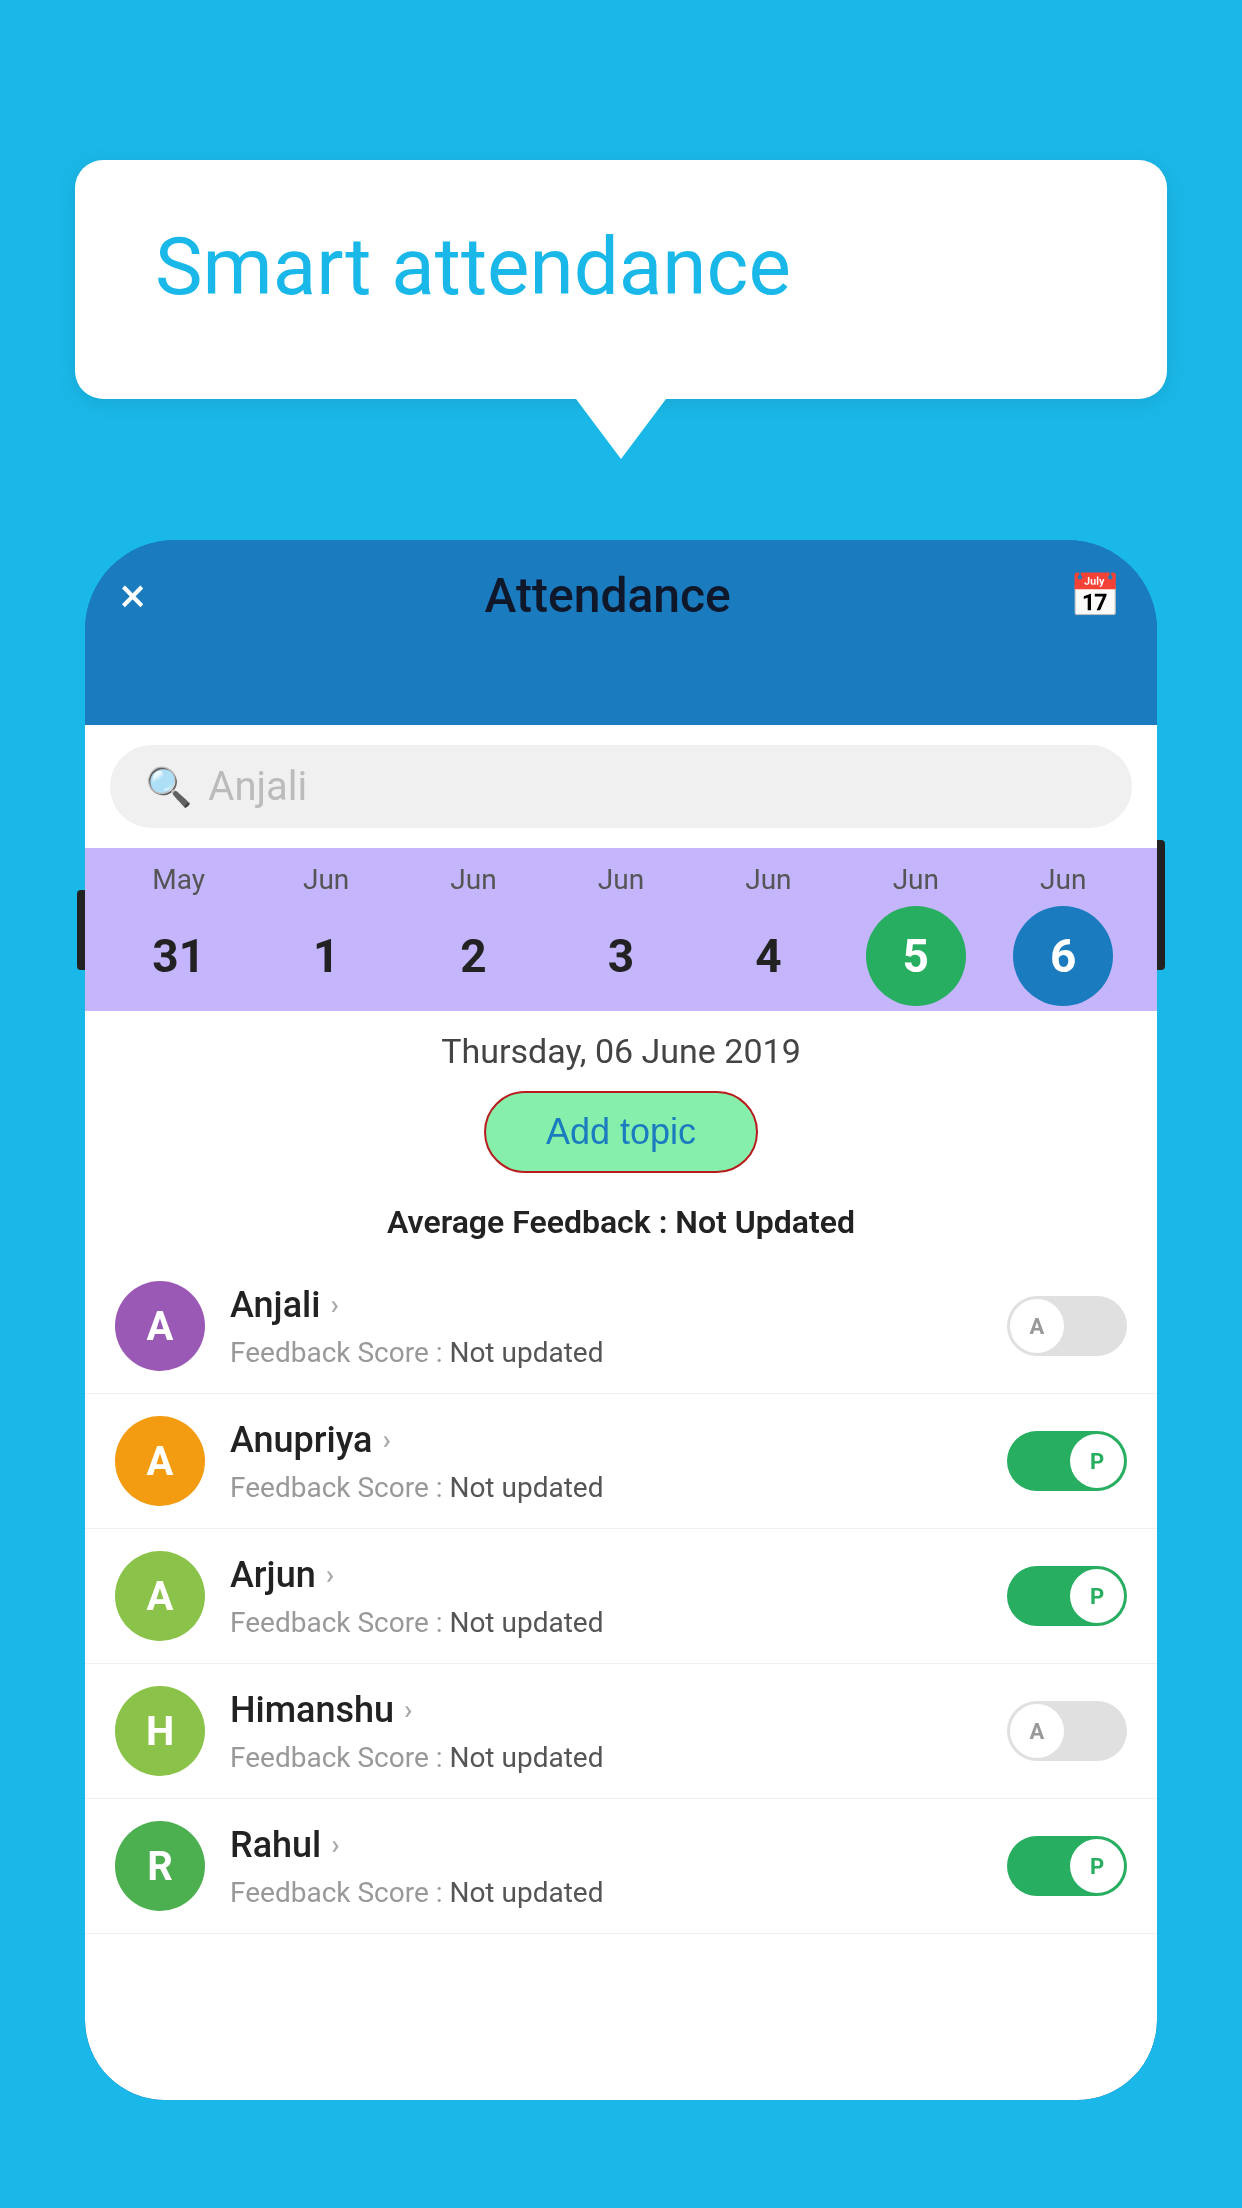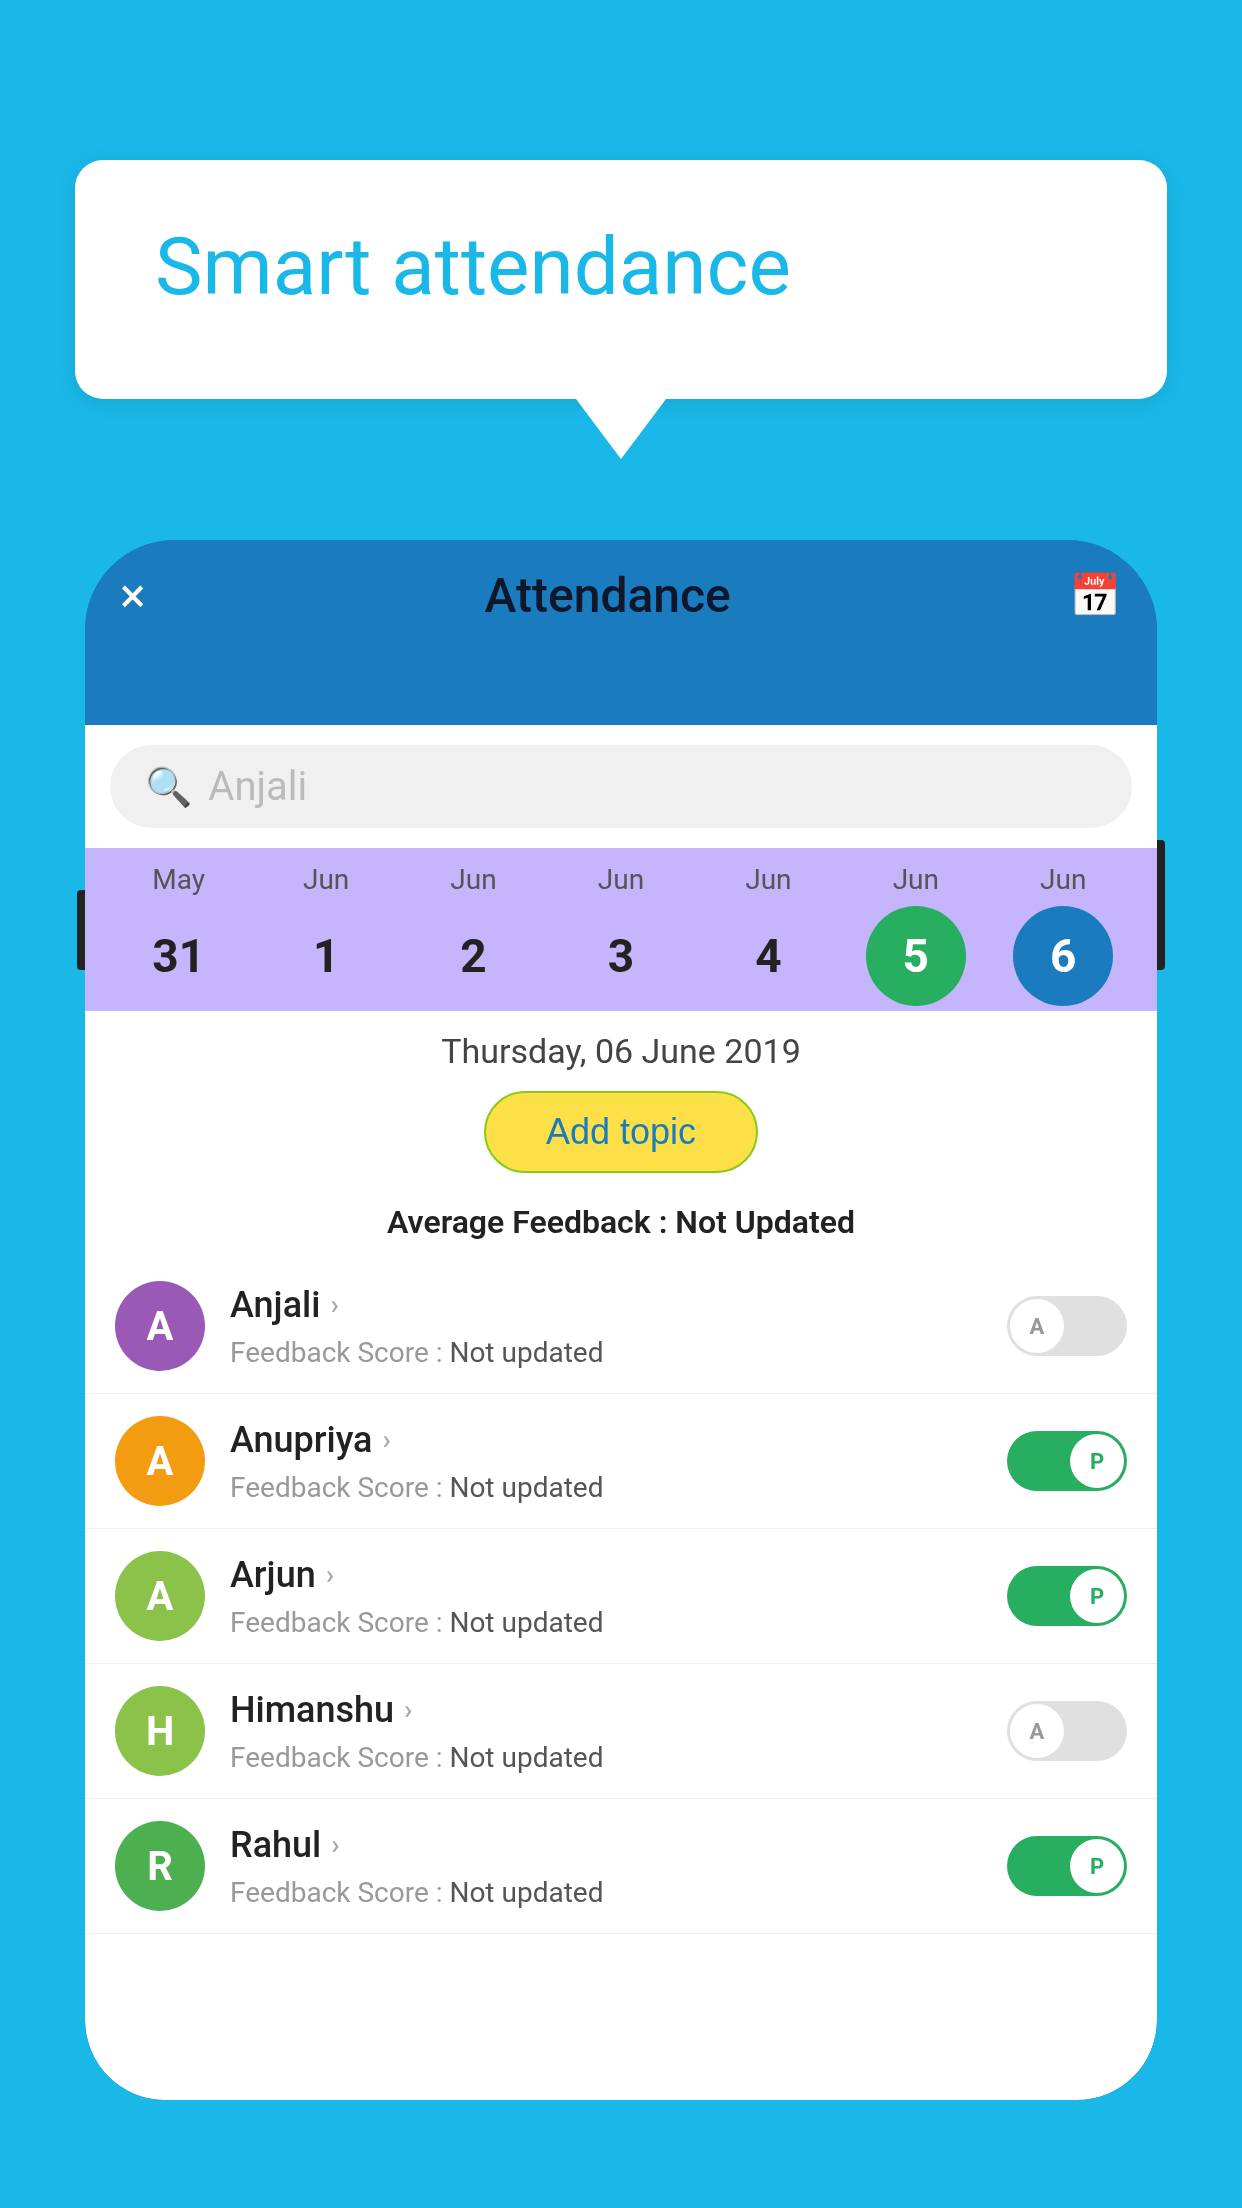--- a/index.html
+++ b/index.html
@@ -211,24 +211,24 @@
       padding: 20px 16px 8px;
       font-size: 34px;
       color: #444;
       font-weight: 400;
     }
 
     
     .add-topic-btn {
       display: block;
       margin: 12px auto;
-      border: 2px solid #84cc16;
+      border: 2px solid #b91c1c;
       border-radius: 50px;
       padding: 18px 60px;
-      background: #fde047;
+      background: #86efac;
       color: #1a7bbf;
       font-size: 36px;
       width: fit-content;
       cursor: pointer;
     }
 
     
     .avg-feedback {
       text-align: center;
       font-size: 32px;

